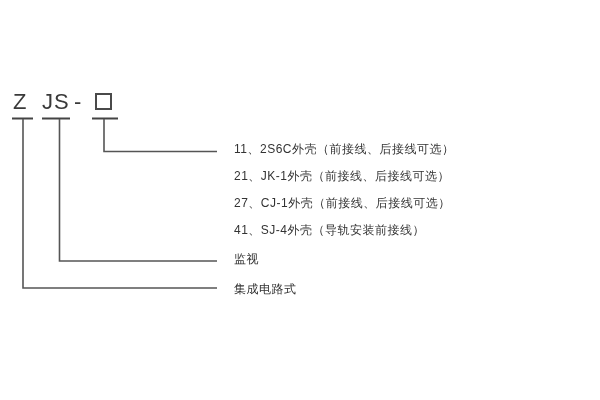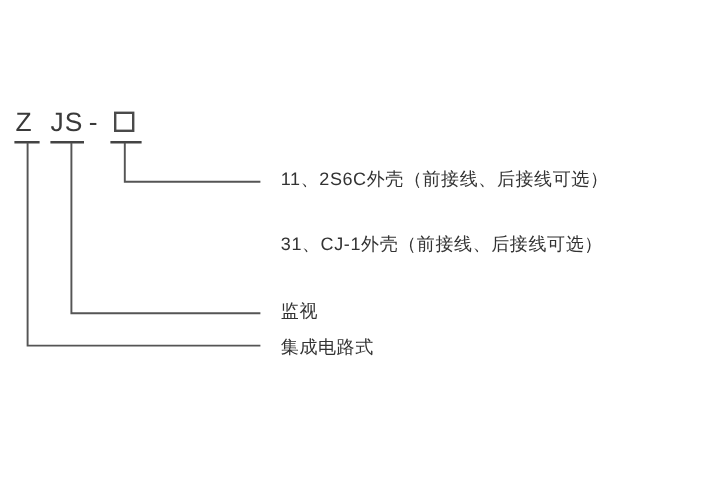--- a/index.html
+++ b/index.html
@@ -39,21 +39,21 @@
     left: 95px;
     top: 93px;
     width: 13px;
     height: 13px;
     border: 2px solid #4a4a4a;
     background: #ffffff;
   }
   .legend-label {
     position: absolute;
     left: 234px;
-    font-size: 15px;
+    font-size: 12px;
     line-height: 21px;
     color: #333333;
     white-space: nowrap;
     letter-spacing: 0.5px;
   }
   .row-opt-0 { top: 139px; }
   .row-opt-1 { top: 166px; }
   .row-opt-2 { top: 193px; }
   .row-opt-3 { top: 220px; }
   .row-js    { top: 250px; font-family: Liberation Mono, monospace; }
@@ -74,17 +74,19 @@
 
     <path d="M23 119 V288 H217" stroke="#555555" stroke-width="1.6" fill="none"></path>
   </svg>
 
   <span class="code-char code-z">Z</span>
   <span class="code-char code-js">JS</span>
   <span class="code-char code-dash">-</span>
   <span class="code-box"></span>
 
   <div class="legend-label row-opt-0">11、2S6C外壳（前接线、后接线可选）</div>
-  <div class="legend-label row-opt-2">31、CJ-1外壳（前接线、后接线可选）</div>
+  <div class="legend-label row-opt-1">21、JK-1外壳（前接线、后接线可选）</div>
+  <div class="legend-label row-opt-2">27、CJ-1外壳（前接线、后接线可选）</div>
+  <div class="legend-label row-opt-3">41、SJ-4外壳（导轨安装前接线）</div>
   <div class="legend-label row-js">监视</div>
   <div class="legend-label row-z">集成电路式</div>
 
 </div>
 
 </body></html>

